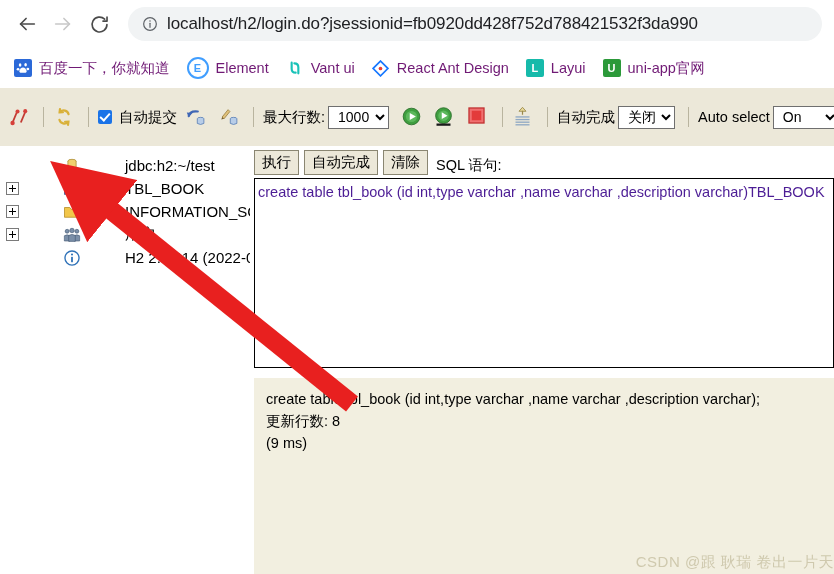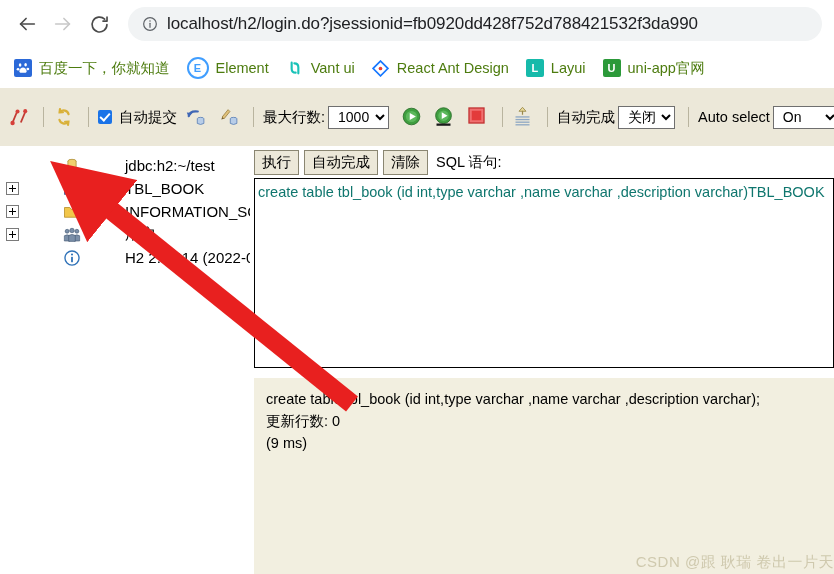--- a/index.html
+++ b/index.html
@@ -85,21 +85,21 @@
     display: flex;
     align-items: center;
     justify-content: center;
     font-size: 12px;
     font-weight: bold;
     color: #fff;
     border-radius: 2px;
   }
   .bm-label {
     font-size: 14.5px;
-    color: #4d7c0f;
+    color: #701a75;
   }
   
   .h2-toolbar {
     height: 58px;
     background: #ece8d9;
     display: flex;
     align-items: center;
     padding: 0 8px;
     box-sizing: border-box;
     font-size: 14px;
@@ -218,21 +218,21 @@
   .right-pane {
     flex: 1 1 auto;
     display: flex;
     flex-direction: column;
     background: #ffffff;
     overflow: hidden;
     position: relative;
   }
   .sql-buttons {
     display: flex;
-    align-items: center;
+    align-items: flex-end;
     padding: 4px 16px 3px 4px;
     background: #ffffff;
     white-space: nowrap;
   }
   .sql-btn {
     font-family: "Liberation Sans", sans-serif;
     font-size: 14.5px;
     background: #ece8d9;
     border: 1px solid #8a8672;
     padding: 2px 7px;
@@ -250,21 +250,21 @@
     margin: 0 0 0 4px;
     border: 1.5px solid #000;
     background: #ffffff;
     height: 190px;
     box-sizing: border-box;
     padding: 4px 3px;
     overflow: hidden;
   }
   .sql-text {
     font-size: 14.5px;
-    color: #0f766e;
+    color: #4c1d95;
     white-space: nowrap;
     line-height: 19px;
   }
   .result-pane {
     margin: 10px 0 0 4px;
     background: #f2efe0;
     flex: 1 1 auto;
     padding: 10px 0 0 12px;
     box-sizing: border-box;
     overflow: hidden;
@@ -584,21 +584,21 @@
       <button class="sql-btn">清除</button>
       <span class="sql-label">SQL 语句:</span>
     </div>
 
     <div class="sql-area">
       <div class="sql-text">create table tbl_book (id int,type varchar ,name varchar ,description varchar)TBL_BOOK</div>
     </div>
 
     <div class="result-pane">
       <div class="result-line">create table tbl_book (id int,type varchar ,name varchar ,description varchar);</div>
-      <div class="result-line">更新行数: 0</div>
+      <div class="result-line">更新行数: 8</div>
       <div class="result-line">(9 ms)</div>
       <div class="watermark">CSDN @跟 耿瑞 卷出一片天</div>
     </div>
   </div>
 
   <svg class="arrow-overlay" viewBox="0 0 834 434">
     <defs>
       <marker id="arrowhead" markerWidth="4.2" markerHeight="4.2" refX="1.1" refY="2.1" orient="auto">
         <polygon points="0,0 4.2,2.1 0,4.2" fill="#e8201f"></polygon>
       </marker>

